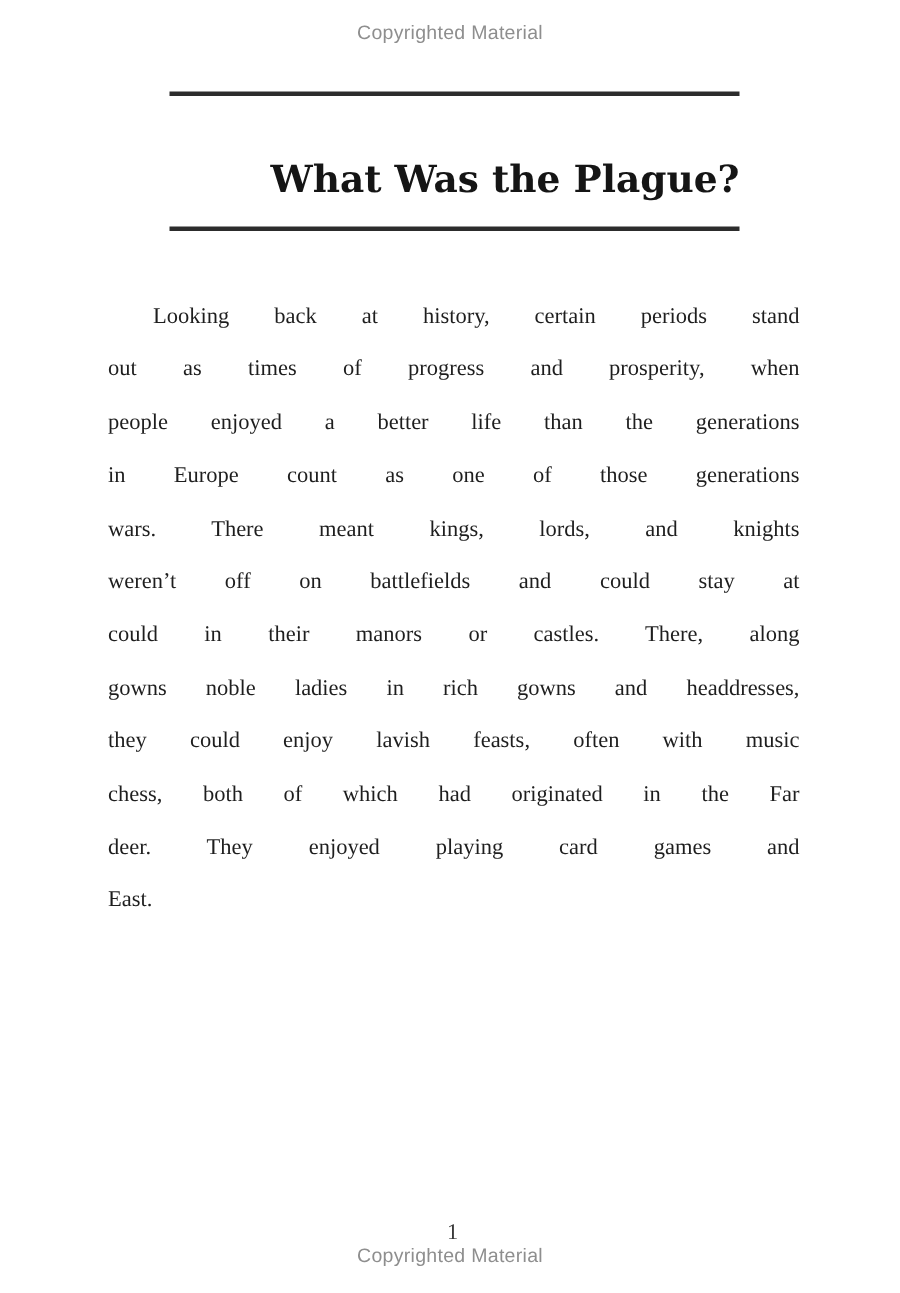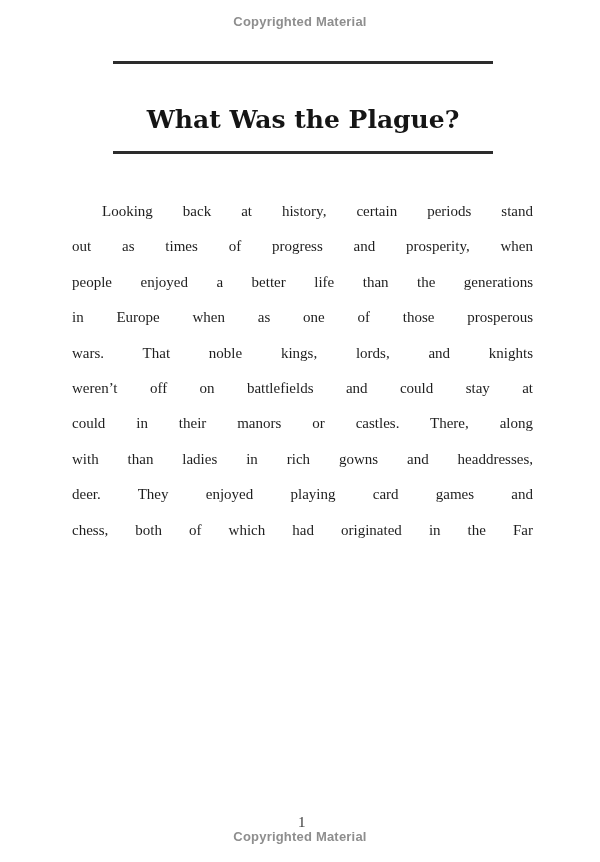--- a/index.html
+++ b/index.html
@@ -11,21 +11,21 @@
     font-family: "Liberation Serif", serif;
     overflow: hidden;
   }
 
   .watermark {
     position: absolute;
     left: 0;
     right: 0;
     text-align: center;
     font-family: "Liberation Sans", sans-serif;
-    font-weight: bold;
+    font-weight: normal;
     font-size: 13px;
     letter-spacing: 0.2px;
     color: var(--watermark, #8e8e8e);
     z-index: 2;
   }
   .watermark-top { top: 14px; }
   .watermark-bottom { top: 829px; }
 
   .page-number {
     position: absolute;
@@ -45,21 +45,21 @@
     background: var(--rule, #2c2c2c);
   }
   .rule-top { top: 61px; }
   .rule-bottom { top: 151px; }
 
   .chapter-title {
     position: absolute;
     left: 113px;
     top: 90px;
     width: 380px;
-    text-align: center;
+    text-align: right;
     font-family: "DejaVu Serif", serif;
     font-weight: bold;
     font-size: 25px;
     line-height: 25px;
     color: var(--title, #151515);
     white-space: nowrap;
   }
 
   .body-text {
     position: absolute;
@@ -88,24 +88,26 @@
 <div class="rule rule-top"></div>
 
 <h1 class="chapter-title">What Was the Plague?</h1>
 
 <div class="rule rule-bottom"></div>
 
 <div class="body-text">
     <div class="line first">Looking back at history, certain periods stand</div>
     <div class="line">out as times of progress and prosperity, when</div>
     <div class="line">people enjoyed a better life than the generations</div>
-    <div class="line">in Europe when as one of those prosperous</div>
-    <div class="line">wars. That noble kings, lords, and knights</div>
+    <div class="line">in Europe count as one of those generations</div>
+    <div class="line">wars. There meant kings, lords, and knights</div>
     <div class="line">weren’t off on battlefields and could stay at</div>
     <div class="line">could in their manors or castles. There, along</div>
-    <div class="line">with than ladies in rich gowns and headdresses,</div>
+    <div class="line">gowns noble ladies in rich gowns and headdresses,</div>
+    <div class="line">they could enjoy lavish feasts, often with music</div>
+    <div class="line">chess, both of which had originated in the Far</div>
     <div class="line">deer. They enjoyed playing card games and</div>
-    <div class="line">chess, both of which had originated in the Far</div>
+    <div class="line last">East.</div>
   </div>
 
 <div class="page-number">1</div>
 
 <div class="watermark watermark-bottom">Copyrighted Material</div>
 
 </body></html>

